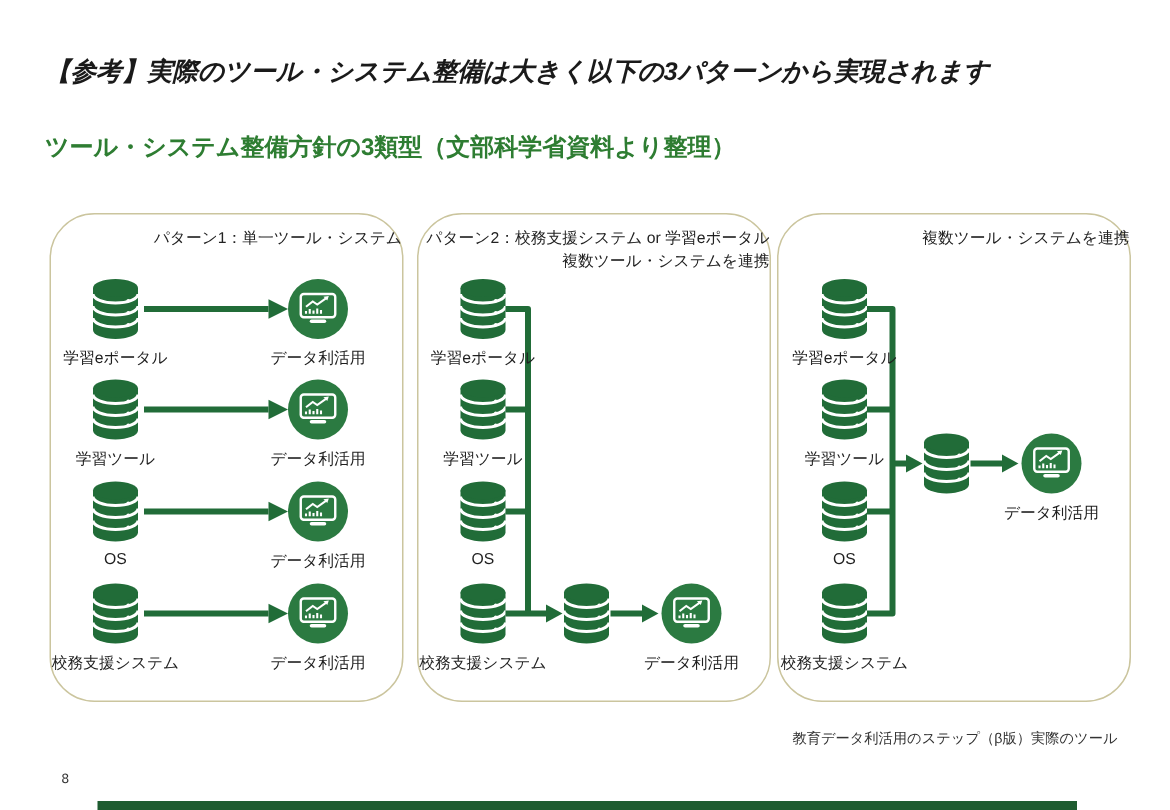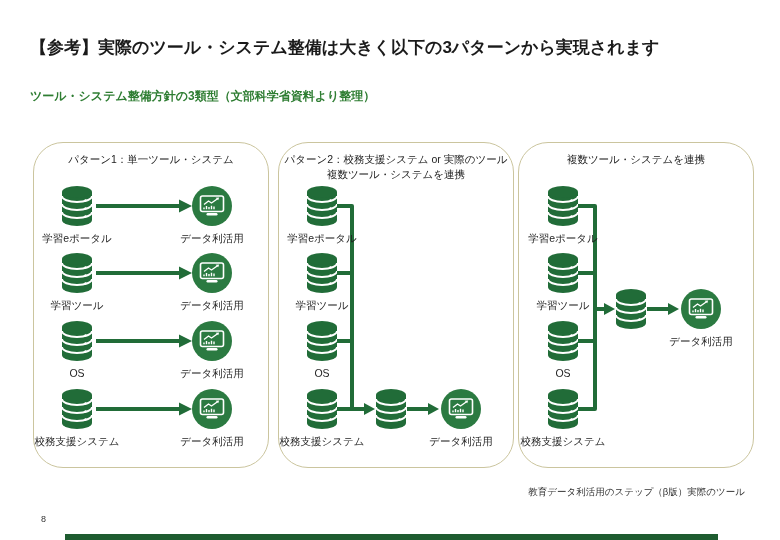--- a/index.html
+++ b/index.html
@@ -3,32 +3,32 @@
 <meta charset="utf-8">
 <style>
   * { margin:0; padding:0; box-sizing:border-box; }
   html,body { background:#e9e9e9; }
   .slide {
     position:relative; width:780px; height:540px; background:#ffffff;
     font-family:"Liberation Sans", sans-serif; overflow:hidden; margin:0 auto;
   }
   .title {
     position:absolute; left:30px; top:36px; width:720px;
-    font-size:17px; font-weight:bold; color:#1a1a1a; letter-spacing:0;
+    font-size:17px; font-weight:bold; color:#1a1a1a; letter-spacing:0;font-style:italic;
   }
   .subtitle {
     position:absolute; left:30px; top:88px; width:720px;
-    font-size:12px; font-weight:bold; color:#2E7D32;
+    font-size:16px; font-weight:bold; color:#2E7D32;
   }
   .panel {
     position:absolute; top:142px; width:236px; height:326px;
     border:1px solid #CBC59E; border-radius:30px; background:#fff;
   }
   .panel-header {
-    position:absolute; top:9px; left:0; right:0; text-align:center;
+    position:absolute; top:9px; left:0; right:0; text-align:right;
     font-size:10.5px; line-height:1.4; color:#222; z-index:2;
   }
   .diagram { position:absolute; left:0; top:0; }
   .lbl {
     position:absolute; transform:translateX(-50%); white-space:nowrap;
     font-size:10.5px; color:#1f1f1f; z-index:2;
   }
   .arrow-line { stroke:#216C38; stroke-width:4; }
   .arrow-head { fill:#216C38; }
   .connector { stroke:#216C38; stroke-width:4; fill:none; stroke-linejoin:round; }
@@ -110,21 +110,21 @@
     <span class="lbl" style="left:43px;top:224px">OS</span>
     <span class="lbl" style="left:43px;top:292px">校務支援システム</span>
     <span class="lbl" style="left:178px;top:89px">データ利活用</span>
     <span class="lbl" style="left:178px;top:156px">データ利活用</span>
     <span class="lbl" style="left:178px;top:224px">データ利活用</span>
     <span class="lbl" style="left:178px;top:292px">データ利活用</span>
   </div>
 
   <div class="panel" style="left:278px">
     <div class="panel-header">
-      <div>パターン2：校務支援システム or 実際のツール</div>
+      <div>パターン2：校務支援システム or 学習eポータル</div>
       <div>複数ツール・システムを連携</div>
     </div>
     <svg class="diagram" width="236" height="326">
       <use href="#db" transform="translate(43,63)"></use>
       <use href="#db" transform="translate(43,130)"></use>
       <use href="#db" transform="translate(43,198)"></use>
       <use href="#db" transform="translate(43,266)"></use>
       <path class="connector" d="M 58 63 H 73 V 266"></path>
       <path class="connector" d="M 58 130 H 73"></path>
       <path class="connector" d="M 58 198 H 73"></path>

